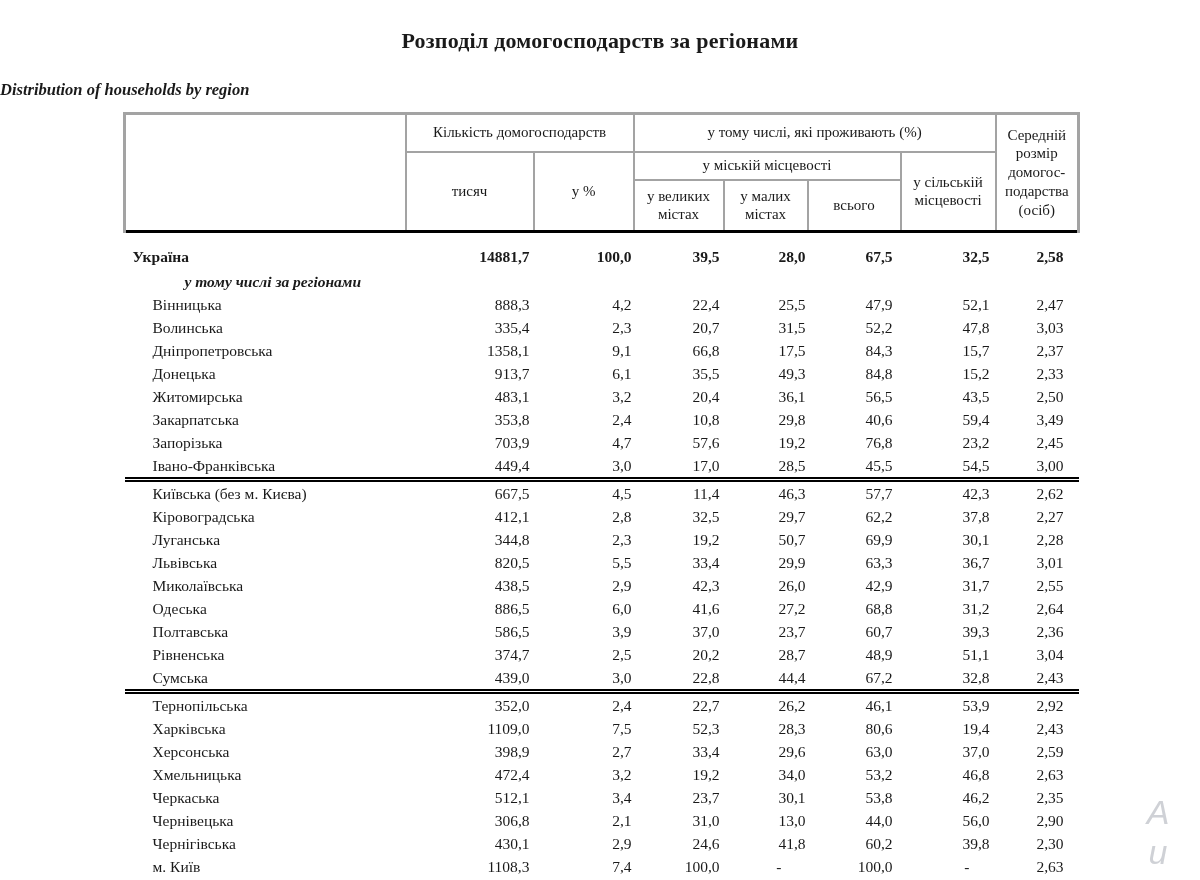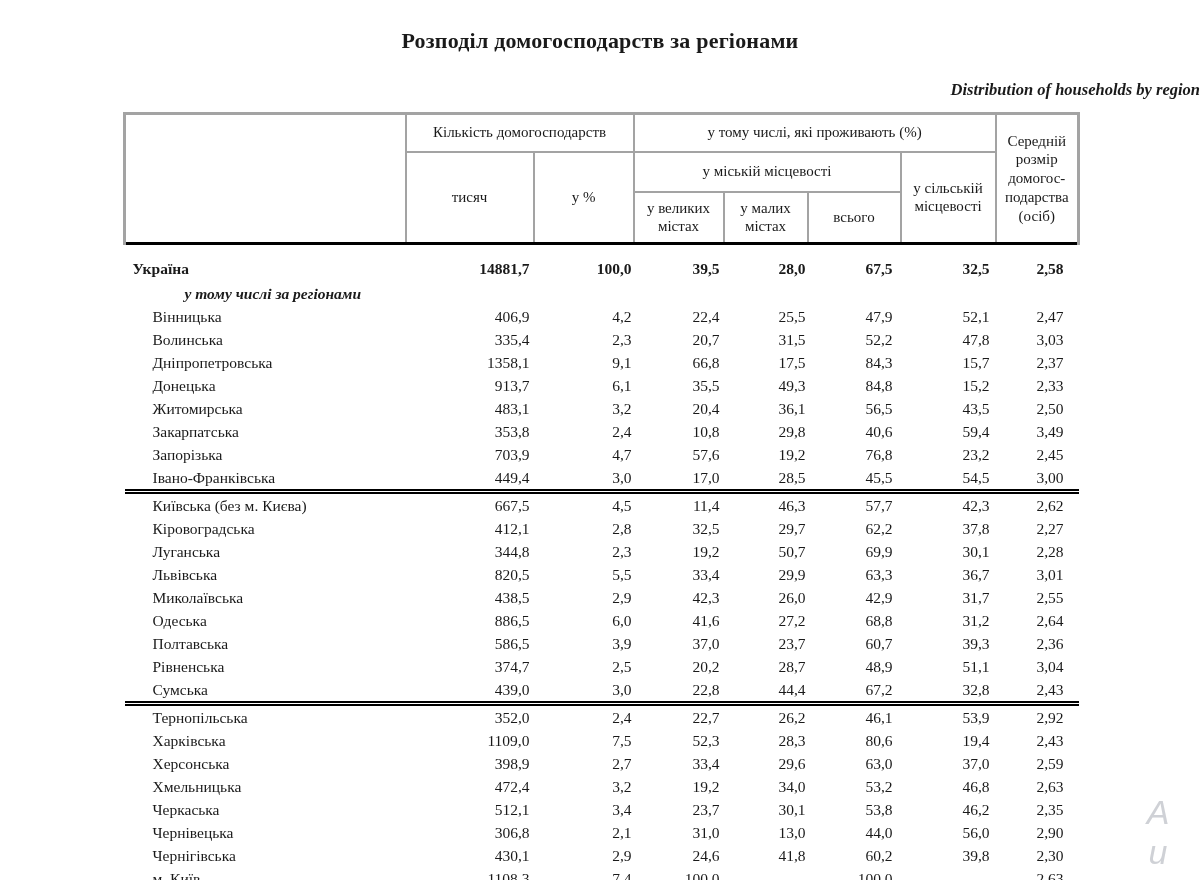--- a/index.html
+++ b/index.html
@@ -14,21 +14,21 @@
   }
   .title {
     text-align: center;
     margin: 0;
     padding-top: 28px;
     font-size: 22px;
     font-weight: bold;
     letter-spacing: 0.2px;
   }
   .subtitle {
-    text-align: right;
+    text-align: left;
     margin: 0;
     padding-top: 26px;
     font-size: 16.5px;
     font-weight: bold;
     font-style: italic;
   }
   .table-wrap {
     position: absolute;
     left: 123px;
     top: 112px;
@@ -54,21 +54,21 @@
     border: 2px solid #a3a3a3;
     font-weight: normal;
     font-size: 15px;
     text-align: center;
     vertical-align: middle;
     padding: 2px 3px;
     line-height: 1.25;
     white-space: pre-line;
   }
   thead .h1 { height: 38px; }
-  thead .h2 { height: 40px; }
+  thead .h2 { height: 28px; }
   thead .h3 { height: 52px; }
   thead th.bl { border-left-width: 3px; }
   thead th.br { border-right-width: 3px; margin-left: 36px; }
   thead tr:first-child th { border-top-width: 3px; }
 
   tbody td {
     font-size: 15.5px;
     height: 23px;
     line-height: 23px;
     padding: 0;
@@ -168,21 +168,21 @@
         <td class="num v3">28,0</td>
         <td class="num v4">67,5</td>
         <td class="num v5">32,5</td>
         <td class="num v6">2,58</td>
       </tr>
       <tr class="subheading-row">
         <td colspan="8">у тому числі за регіонами</td>
       </tr>
     <tr>
           <td class="region">Вінницька</td>
-          <td class="num v0">406,9</td>
+          <td class="num v0">888,3</td>
           <td class="num v1">4,2</td>
           <td class="num v2">22,4</td>
           <td class="num v3">25,5</td>
           <td class="num v4">47,9</td>
           <td class="num v5">52,1</td>
           <td class="num v6">2,47</td>
         </tr>
         <tr>
           <td class="region">Волинська</td>
           <td class="num v0">335,4</td>

